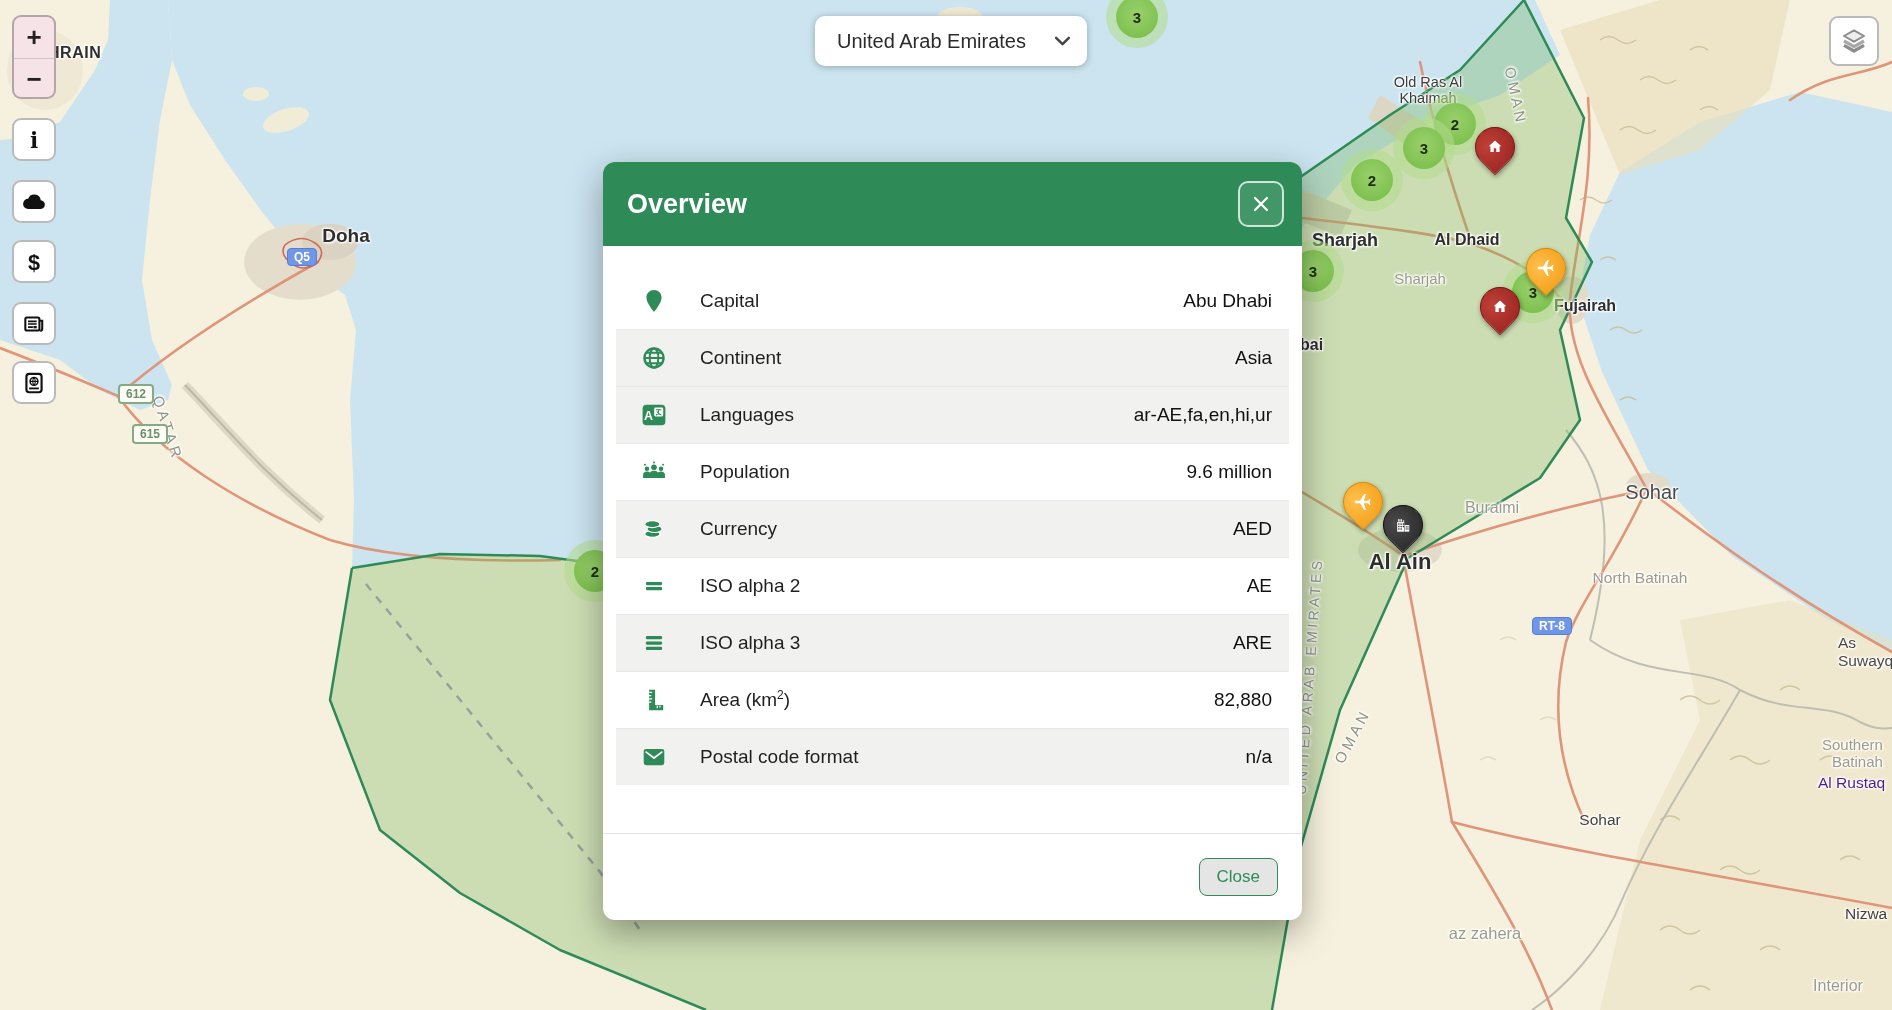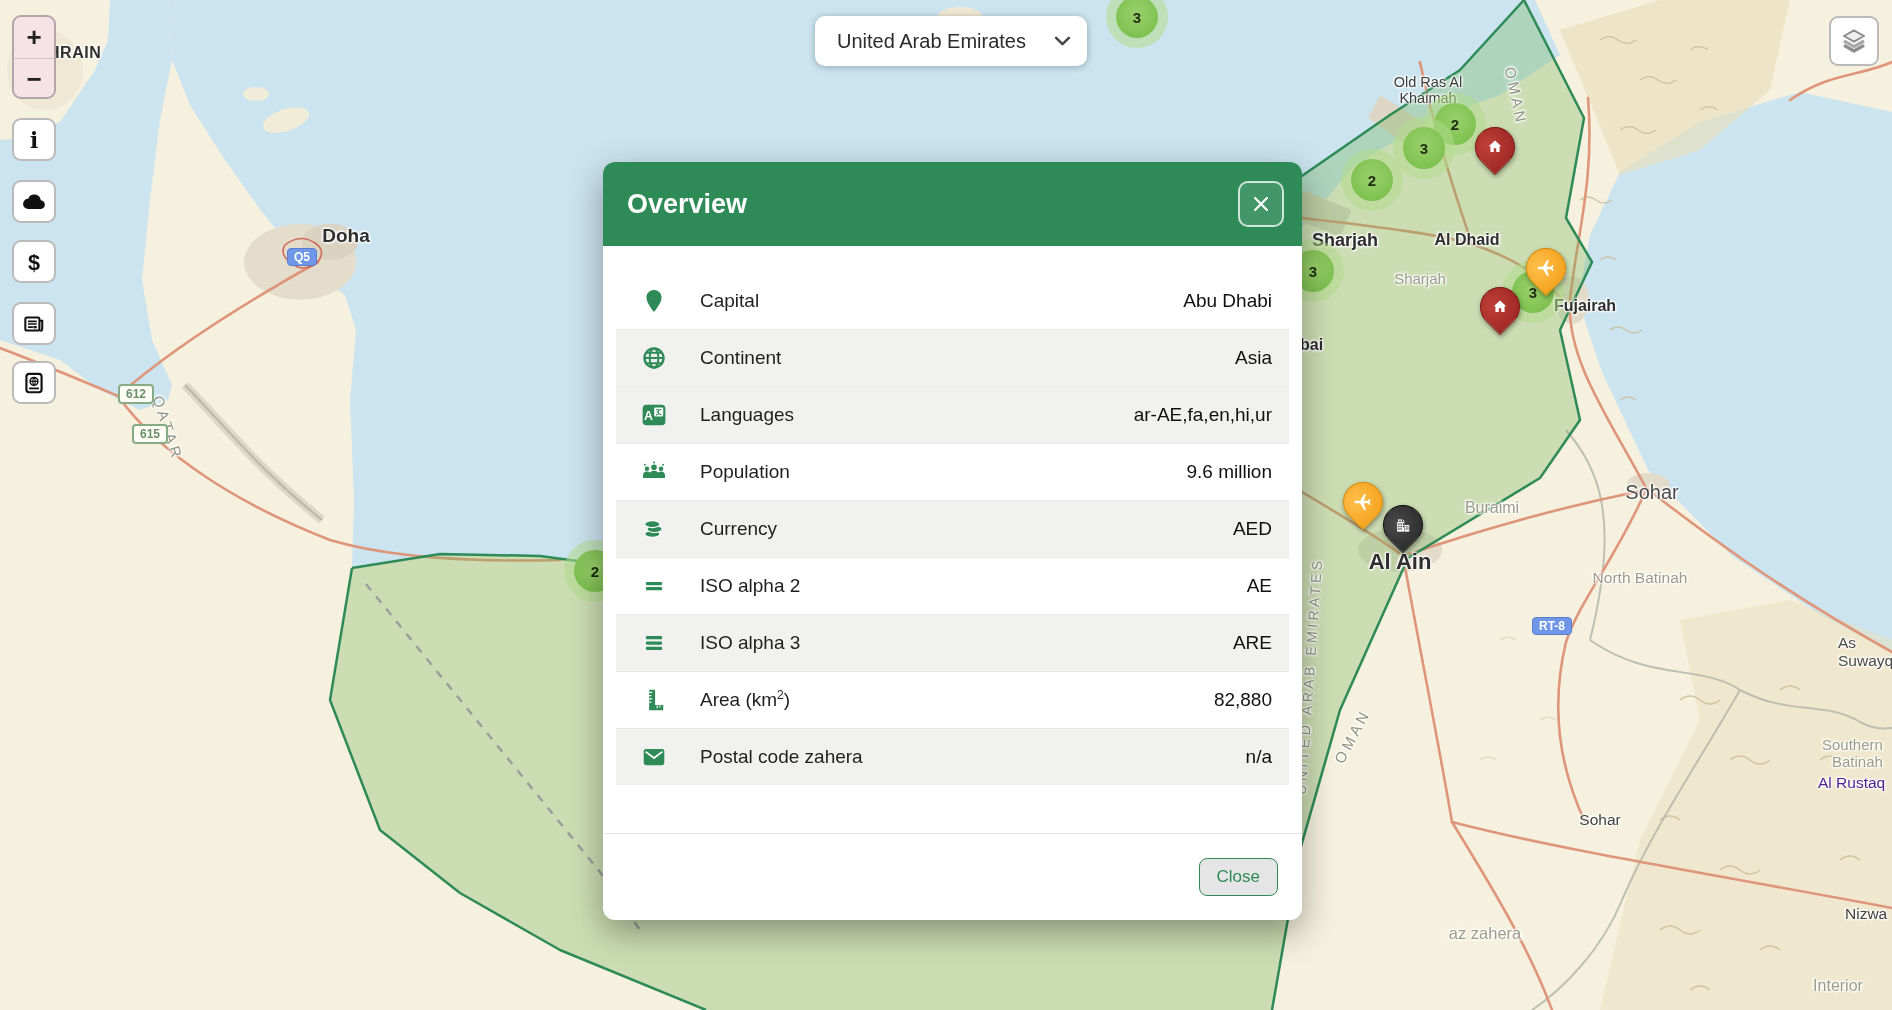--- a/index.html
+++ b/index.html
@@ -422,21 +422,21 @@
         </svg>
         <span class="rlabel"><span>Area (km</span><sup>2</sup><span>)</span></span>
         <span class="rvalue">82,880</span>
       </div>
 
       <div class="row alt">
         <svg class="ricon" viewBox="0 0 24 24">
           <rect x="2.5" y="4.5" width="19" height="15" rx="2.2" fill="#2e8b57"></rect>
           <path d="M4.8 7.5l7.2 5.4 7.2-5.4" stroke="#fff" stroke-width="1.7" fill="none" stroke-linecap="round" stroke-linejoin="round"></path>
         </svg>
-        <span class="rlabel">Postal code zahera</span>
+        <span class="rlabel">Postal code format</span>
         <span class="rvalue">n/a</span>
       </div>
     </div>
 
     <div id="modal-footer">
       <button id="modal-close-btn">Close</button>
     </div>
   </div>
 
 </div>

